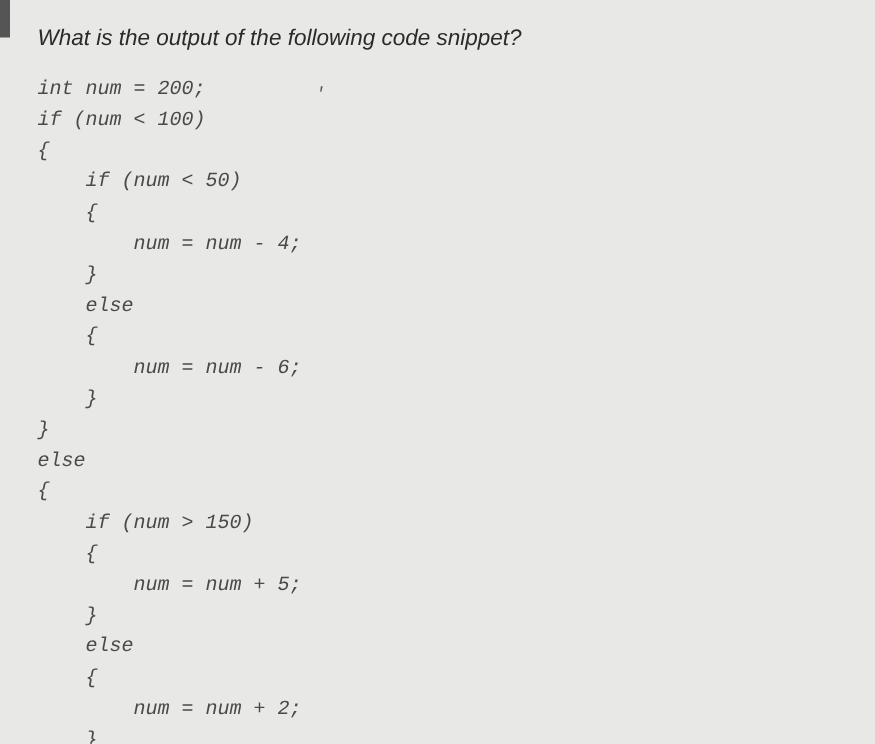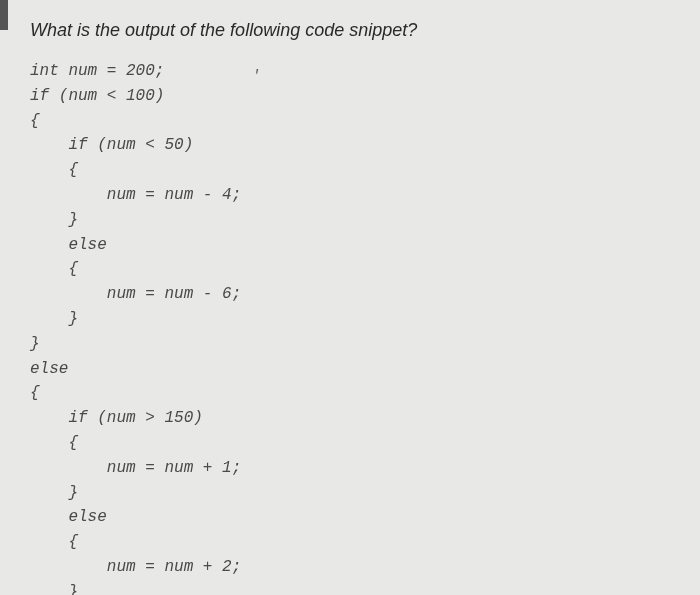--- a/index.html
+++ b/index.html
@@ -65,18 +65,18 @@
 <span>    }</span>
 <span>    else</span>
 <span>    {</span>
 <span>        num = num - 6;</span>
 <span>    }</span>
 <span>}</span>
 <span>else</span>
 <span>{</span>
 <span>    if (num &gt; 150)</span>
 <span>    {</span>
-<span>        num = num + 1;</span>
+<span>        num = num + 5;</span>
 <span>    }</span>
 <span>    else</span>
 <span>    {</span>
 <span>        num = num + 2;</span>
 <span>    }</span></div>
 
 </body></html>

